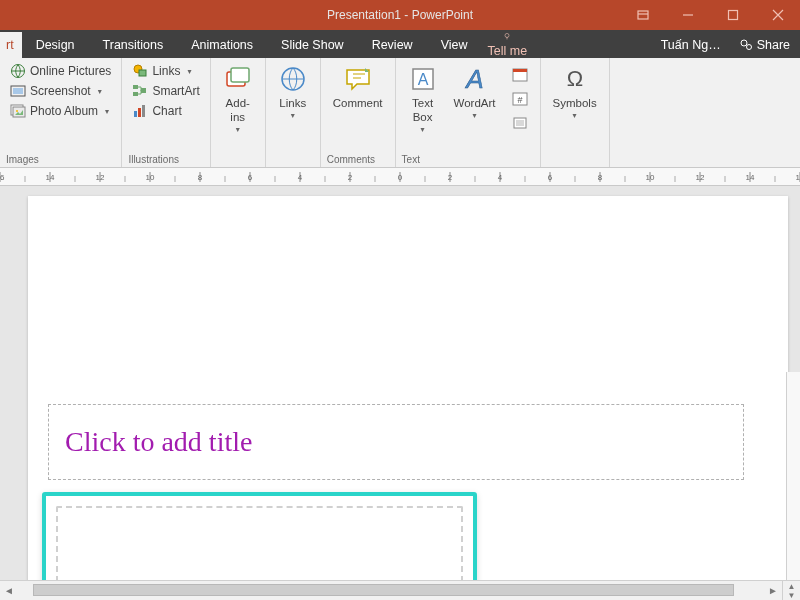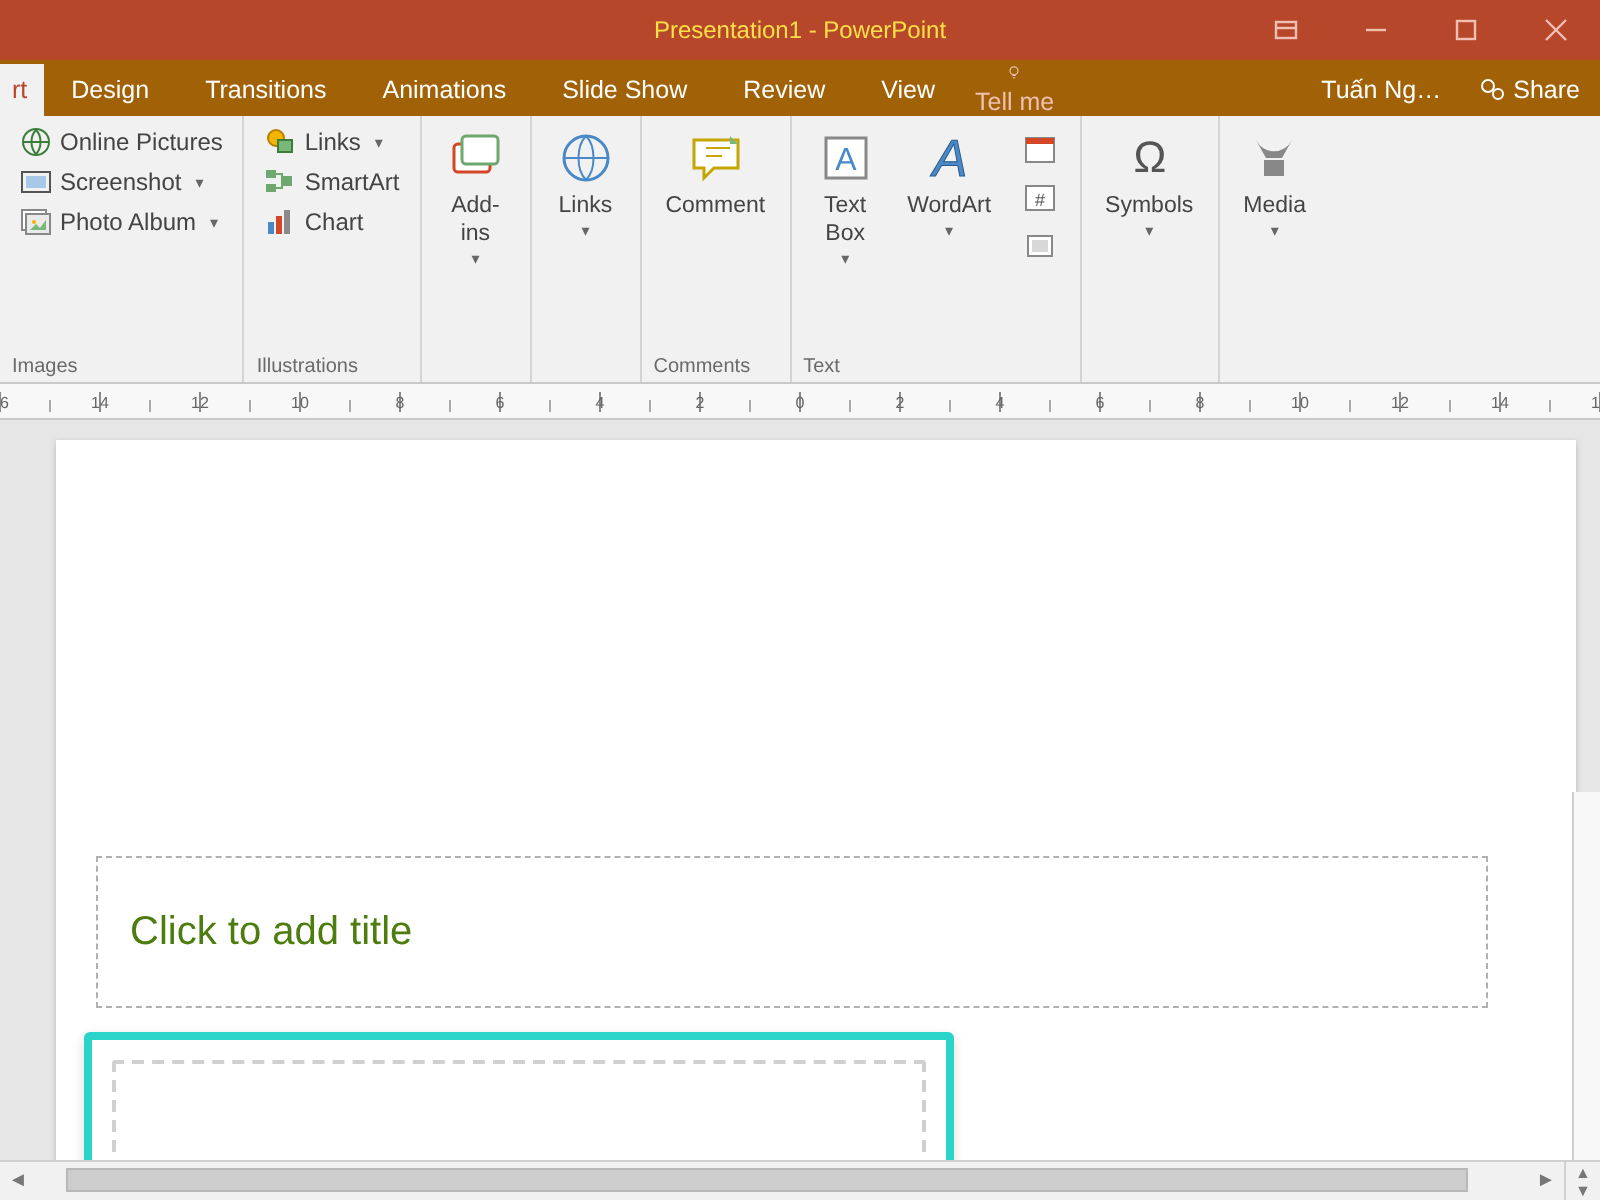--- a/index.html
+++ b/index.html
@@ -1,49 +1,49 @@
 <!DOCTYPE html>
 <html><head>
 <meta charset="utf-8">
 <style>
   * { margin: 0; padding: 0; box-sizing: border-box; font-family: "Segoe UI", sans-serif; }
   body { width: 800px; height: 600px; background: #e6e6e6; overflow: hidden; position: relative; }
 
   .titlebar { height: 30px; background: #b7472a; display: flex; align-items: center; color: #fff; font-size: 12px; position: relative; }
-  .titlebar .title { position: absolute; left: 50%; transform: translateX(-50%); color: #fde047; }
+  .titlebar .title { position: absolute; left: 50%; transform: translateX(-50%); color: #e5e5e5; }
   .winbtns { margin-left: auto; display: flex; }
   .winbtn { width: 45px; height: 30px; display: flex; align-items: center; justify-content: center; color: #f0c0b4; }
   .winbtn svg { width: 12px; height: 12px; stroke: currentColor; fill: none; stroke-width: 1.2; }
 
-  .tabbar { height: 28px; background: #a16207; display: flex; align-items: flex-end; color: #fff; font-size: 12.5px; }
+  .tabbar { height: 28px; background: #404040; display: flex; align-items: flex-end; color: #fff; font-size: 12.5px; }
   .tab { padding: 0 14px; height: 26px; line-height: 26px; cursor: pointer; color: #fff; }
   .tab.first { background: #f1f1f1; color: #b7472a; padding: 0 8px 0 6px; }
   .tell { margin-left: 6px; color: #f0c0b4; display:flex; align-items:center; gap:4px; height:26px;flex-direction:column;}
   .account { margin-left: auto; padding: 0 8px; height:26px; line-height:26px; color:#fff;}
   .share { padding: 0 10px; height:26px; display:flex; align-items:center; gap:4px; color:#fff;text-align:right;}
 
-  .ribbon { height: 134px; background: #f1f1f1; border-bottom: 1px solid #c9c9c9; display: flex; }
+  .ribbon { height: 110px; background: #f1f1f1; border-bottom: 1px solid #c9c9c9; display: flex; }
   .group { border-right: 1px solid #d4d4d4; display: flex; flex-direction: column; justify-content: space-between; padding: 4px 6px 2px 6px; }
   .group-label { font-size: 10px; color: #6a6a6a; padding-top: 2px; }
   .stack { display: flex; flex-direction: column; gap: 2px; }
   .rbtn { display: flex; align-items: center; gap: 4px; font-size: 12px; color: #444; padding: 1px 4px; white-space: nowrap; }
   .rbtn .ico { width: 16px; height: 16px; }
   .bigbtn { display: flex; flex-direction: column; align-items: center; font-size: 11.5px; color: #444; padding: 2px 6px; text-align: center; line-height: 1.2; }
   .bigbtn .ico { width: 30px; height: 30px; margin-bottom: 3px; }
   .drop::after { content: "▾"; font-size: 8px; color: #666; margin-left: 3px; }
   .bigbtn.drop::after { display:block; content:"▾"; font-size:8px; color:#666; margin-left:0;}
   .row { display:flex; gap:4px;}
 
   .ruler { height: 18px; background: #f8f8f8; border-bottom: 1px solid #c9c9c9; display:flex; align-items:center; overflow:hidden;}
   .ruler svg { height: 18px; }
 
   .canvas { position: relative; background: #e6e6e6; height: calc(600px - 30px - 28px - 110px - 18px - 20px); overflow:hidden;}
   .slide { position: absolute; left: 28px; top: 10px; width: 760px; height: 520px; background: #fff; box-shadow: 0 1px 3px rgba(0,0,0,0.2); }
   .title-ph { position: absolute; left: 48px; top: 218px; width: 696px; height: 76px; border: 1px dashed #b0b0b0; display:flex; align-items:center; padding-left:16px; }
-  .title-ph span { font-size: 20px; font-family: Liberation Sans, sans-serif; color:#4d7c0f; }
+  .title-ph span { font-size: 28px; font-family: Liberation Serif, serif; color:#a21caf; }
 
   .textbox { position:absolute; left:42px; top:306px; width:435px; height:164px; background:#fff; border-radius:3px; border:4px solid #2ad4c9; box-shadow:0 2px 6px rgba(0,0,0,0.15);}
   .textbox-inner { position:absolute; inset:10px; border:2px dashed #d0d0d0; border-radius:2px; }
 
   .hscroll { position:absolute; left:0; right:18px; bottom:0; height:20px; background:#f1f1f1; border-top:1px solid #d0d0d0; display:flex;}
   .hscroll .arrow{ width:18px; display:flex; align-items:center; justify-content:center; color:#777; font-size:10px;}
   .hscroll .track{ flex:1; position:relative;}
   .hscroll .thumb{ position:absolute; left:2%; width:94%; top:3px; height:12px; background:#cdcdcd; border:1px solid #b8b8b8;}
   .vscroll-corner{ position:absolute; right:0; bottom:0; width:18px; height:20px; background:#f1f1f1; border-top:1px solid #d0d0d0; border-left:1px solid #d0d0d0; display:flex; flex-direction:column; align-items:center; justify-content:center; font-size:8px; color:#777;}
 
@@ -243,30 +243,20 @@
   <div class="group">
     <div class="bigbtn drop">
       <svg class="ico" viewBox="0 0 30 30">
           <text x="15" y="22" text-anchor="middle" font-size="22" fill="#555">Ω</text>
         </svg>
       <span>Symbols</span>
     </div>
     <div class="group-label">&nbsp;</div>
   </div>
 
-  <div class="group" style="border-right:none;">
-    <div class="bigbtn drop">
-      <svg class="ico" viewBox="0 0 30 30">
-          <path d="M6 6l5 9h8l5-9a10 10 0 0 1-18 0z" fill="#888"></path>
-          <rect x="10" y="16" width="10" height="8" fill="#888"></rect>
-        </svg>
-      <span>Media</span>
-    </div>
-    <div class="group-label">&nbsp;</div>
-  </div>
 </div>
 
 <div class="ruler">
   <svg id="ruler-svg" width="800" viewBox="0 0 800 18">
       <line x1="0.0" y1="4" x2="0.0" y2="14" stroke="#888"></line>
       <text x="0.0" y="12" font-size="8" fill="#666" text-anchor="middle">16</text>
       <line x1="25" y1="8" x2="25" y2="14" stroke="#aaa"></line>
       <line x1="50.0" y1="4" x2="50.0" y2="14" stroke="#888"></line>
       <text x="50.0" y="12" font-size="8" fill="#666" text-anchor="middle">14</text>
       <line x1="75" y1="8" x2="75" y2="14" stroke="#aaa"></line>

